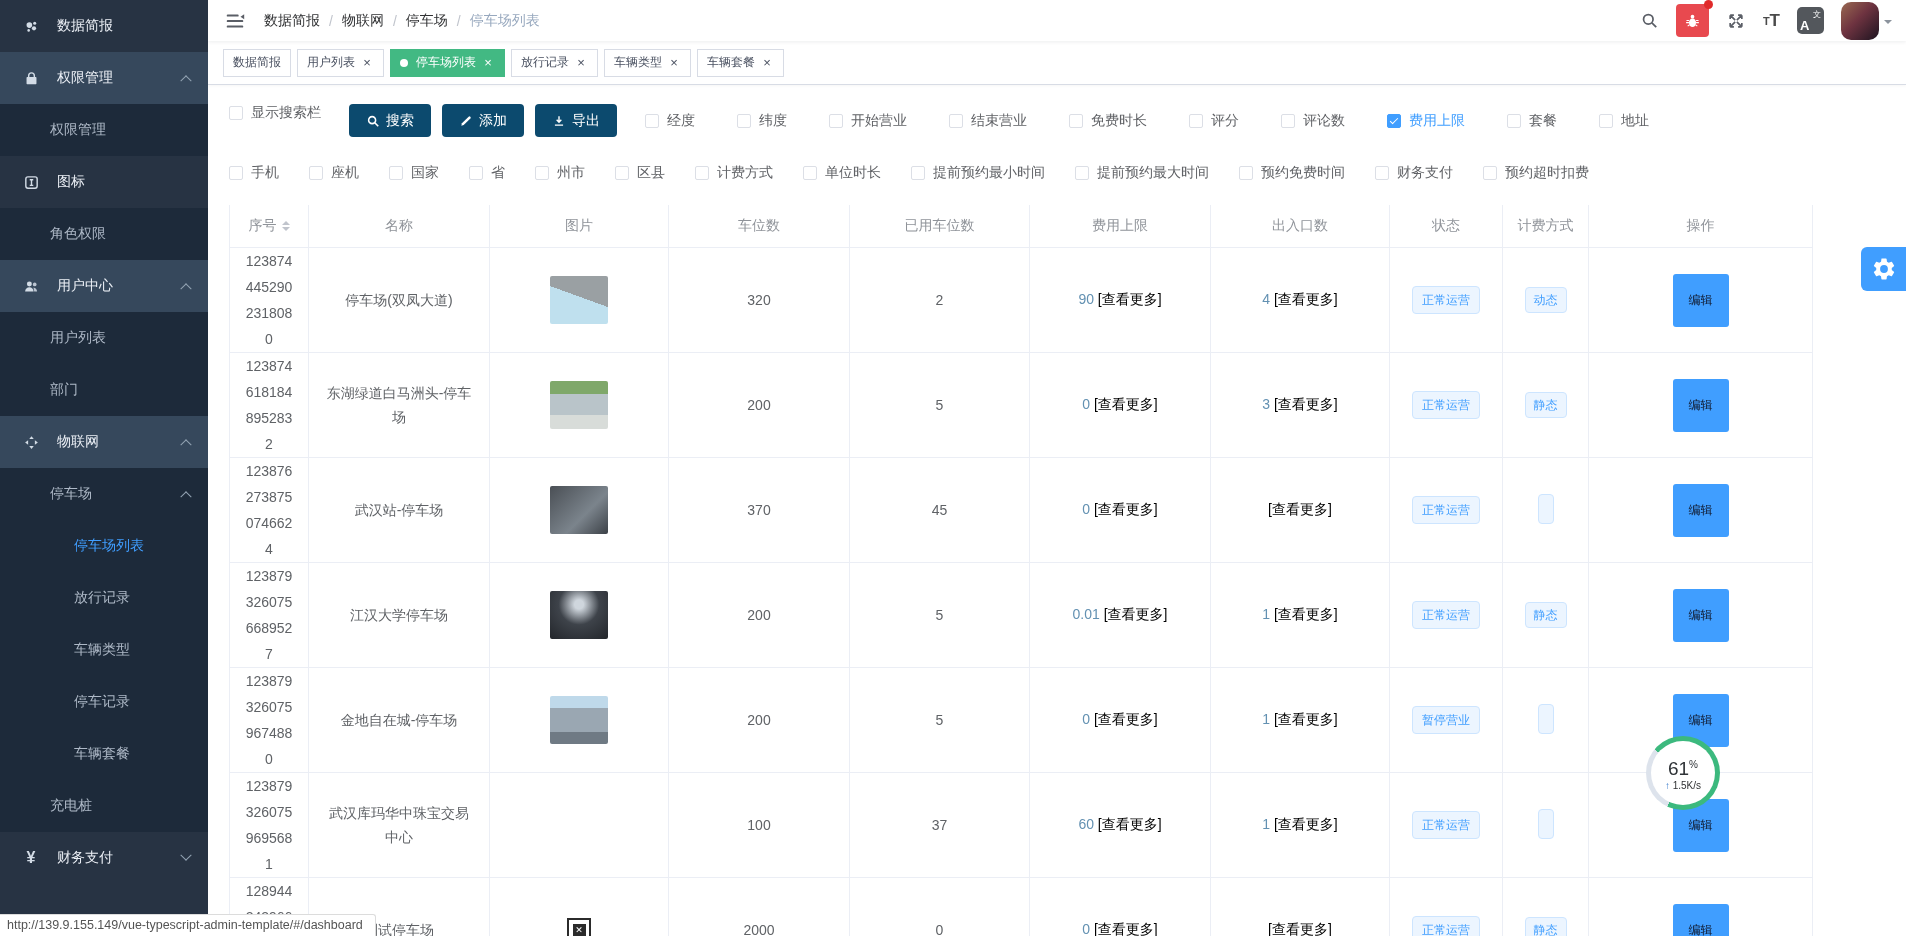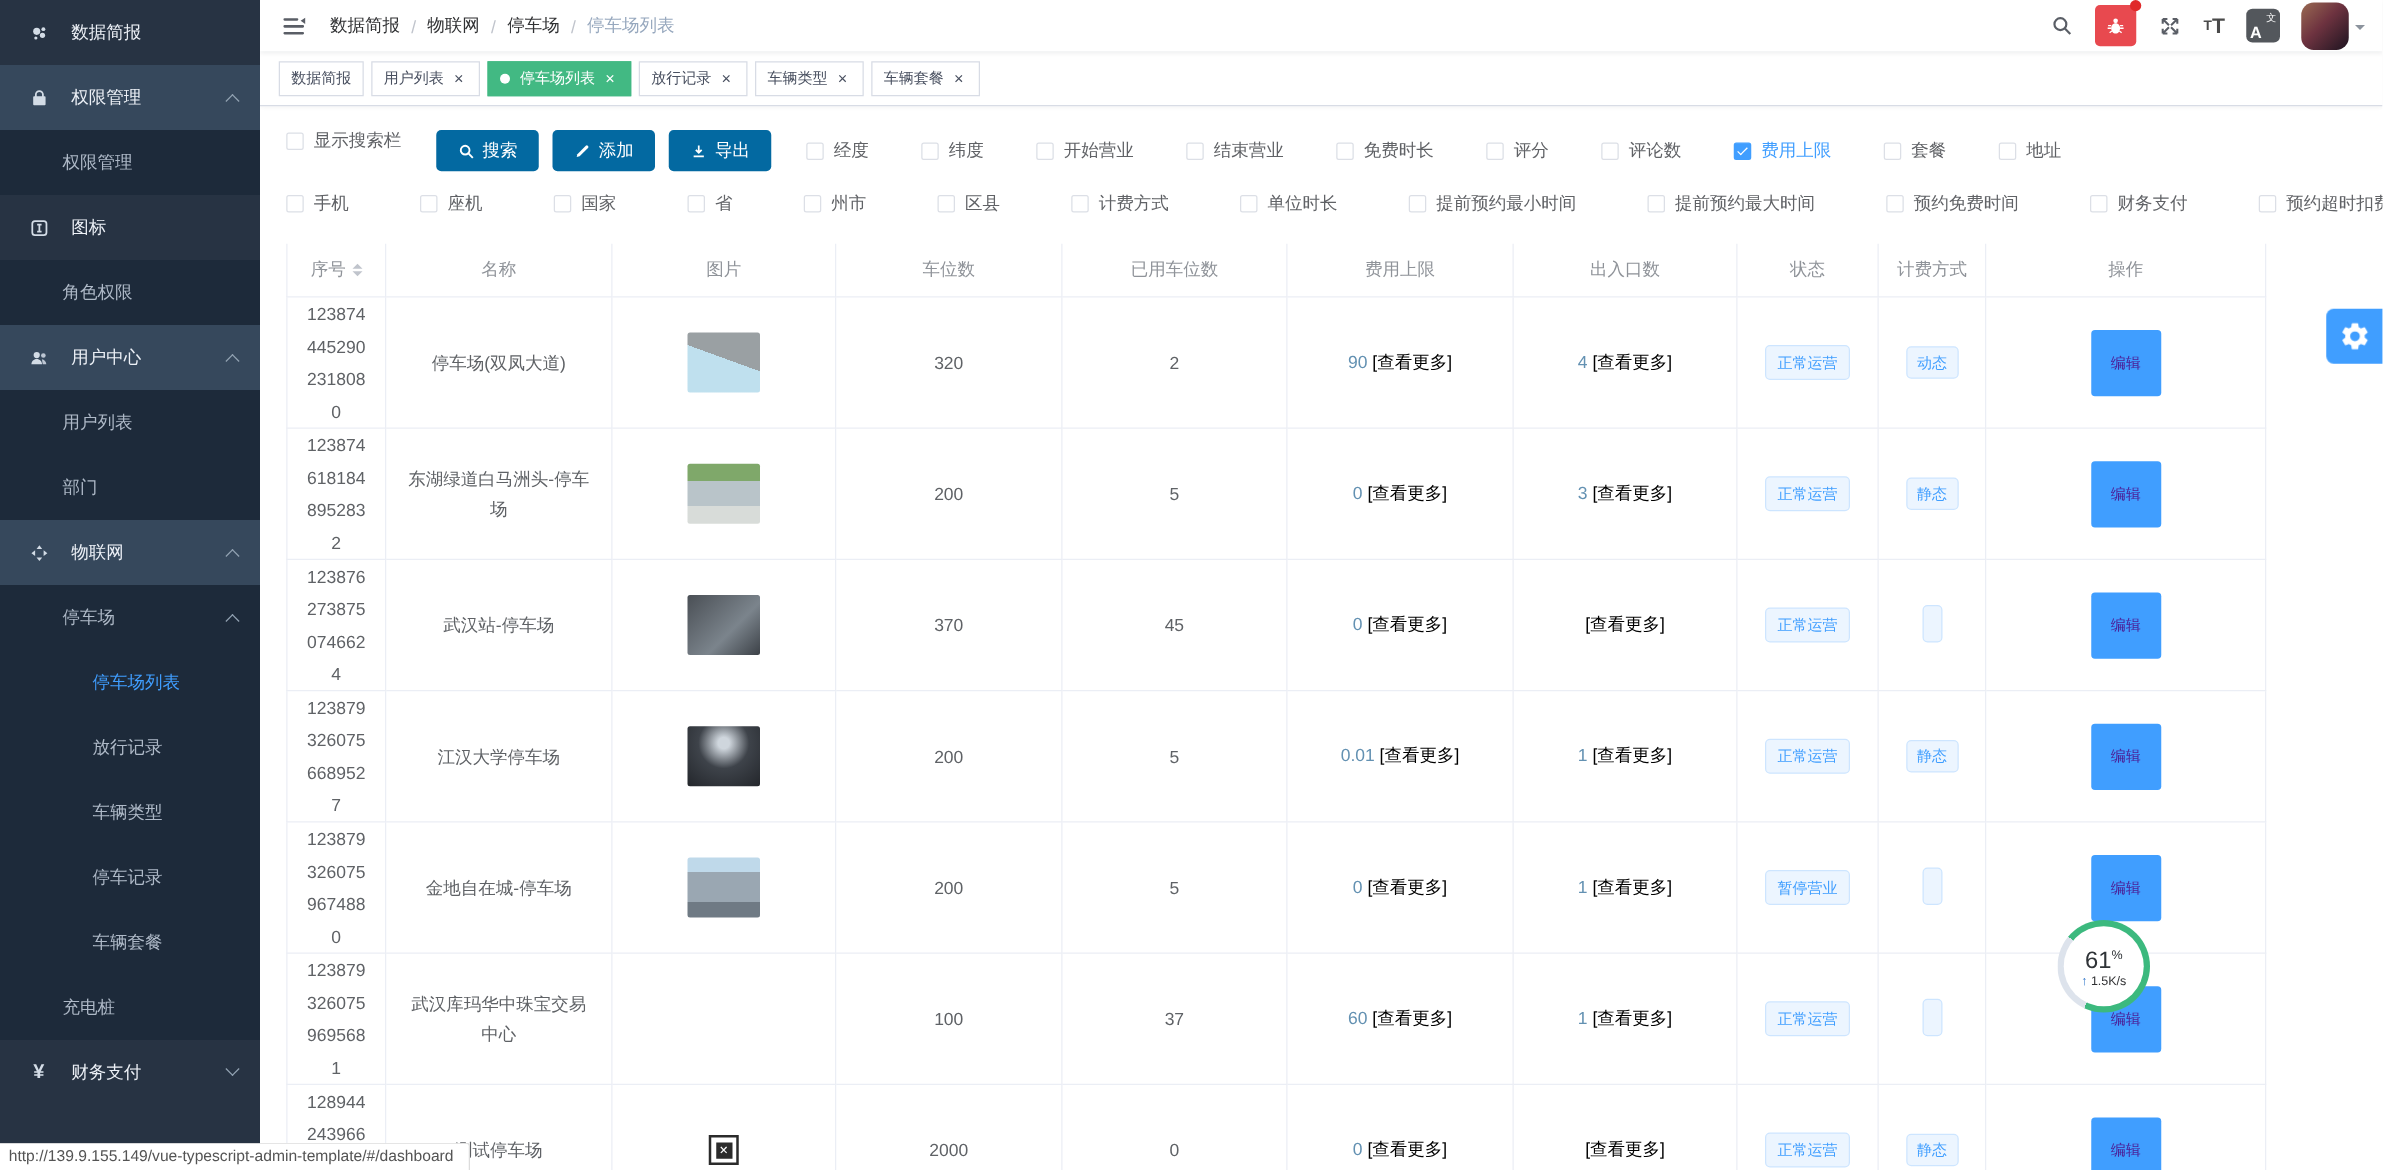--- a/index.html
+++ b/index.html
@@ -45,27 +45,27 @@
   .tab{height:28px;box-sizing:border-box;display:inline-flex;align-items:center;padding:0 9px;border:1px solid #d8dce5;background:#fff;color:#495060;font-size:12px;cursor:pointer;gap:5px;white-space:nowrap}
   .tab.active{background:#42b983;border-color:#42b983;color:#fff}
   .tab.active::before{content:"";width:8px;height:8px;border-radius:50%;background:#fff;margin-right:3px}
   .tab-close{font-size:13px;width:14px;height:14px;line-height:13px;text-align:center;border-radius:50%}
   
   .content{padding:19px 0 0 21px;position:relative;background:#fff}
   .filter-row{display:flex;}
   .row1{height:34px;gap:28px}
   .btn-group{display:flex;gap:11px}
   .checks{display:flex;align-items:center;gap:42px}
-  .checks2{gap:57px;height:30px;margin-top:10px}
+  .checks2{gap:30px;height:30px;margin-top:20px}
   .check{display:inline-flex;align-items:center;cursor:pointer;font-size:14px;color:#606266;white-space:nowrap}
   .box{width:14px;height:14px;border:1px solid #dcdfe6;border-radius:2px;background:#fff;margin-right:8px;position:relative;box-sizing:border-box;flex:none}
   .check.checked .box{background:#409eff;border-color:#409eff}
   .check.checked .box::after{content:"";position:absolute;left:4px;top:1px;width:3px;height:7px;border:solid #fff;border-width:0 1.5px 1.5px 0;transform:rotate(45deg)}
   .check.checked .txt{color:#409eff}
-  .btn{height:33px;padding:0 17px;background:#0369a1;color:#fff;border:none;border-radius:4px;font-size:14px;display:inline-flex;align-items:center;gap:6px;cursor:pointer}
+  .btn{height:33px;padding:0 17px;background:#0c4a6e;color:#fff;border:none;border-radius:4px;font-size:14px;display:inline-flex;align-items:center;gap:6px;cursor:pointer}
   .btn svg{width:14px;height:14px}
   
   .tbl{margin-top:17px;border-collapse:collapse;table-layout:fixed;width:1583px;font-size:14px;background:#fff}
   .tbl th{height:42px;color:#8f9399;font-weight:500;border-bottom:1px solid #ebeef5;border-right:1px solid #ebeef5;padding:0;text-align:center;background:#fff}
   .tbl th:first-child,.tbl td:first-child{border-left:1px solid #ebeef5}
   .tbl td{height:90px;border-bottom:1px solid #ebeef5;border-right:1px solid #ebeef5;text-align:center;vertical-align:middle;color:#5f6266;padding:0 8px;box-sizing:border-box}
   .sort-carets{display:inline-flex;flex-direction:column;margin-left:5px;vertical-align:middle;gap:2px}
   .sort-carets i{width:0;height:0;border:4px solid transparent}
   .sort-carets .up{border-bottom-color:#c0c4cc;border-top-width:0}
   .sort-carets .down{border-top-color:#c0c4cc;border-bottom-width:0}
@@ -77,21 +77,21 @@
   .ph-aerial{background:linear-gradient(135deg,#4a4f55,#7b848c 60%,#3c4147)}
   .ph-garage{background:radial-gradient(circle at 50% 28%,#cfd6dd 0 10%,#3e434a 45%,#23262b)}
   .ph-building{background:linear-gradient(180deg,#bfd9ea 0 25%,#9aa7b2 25% 75%,#6f7a84 75%)}
   .broken{width:20px;height:20px;border:2px solid #2b2b2b;display:inline-flex;align-items:center;justify-content:center;background:#fff;vertical-align:middle}
   .broken span{width:13px;height:13px;background:#2b2b2b;color:#fff;font-size:9px;line-height:13px;display:block}
   .num{color:#6391b2}
   .link{color:#000000;cursor:pointer}
   .tag{display:inline-block;height:28px;line-height:26px;padding:0 9px;background:#ecf5ff;border:1px solid #cde5ff;border-radius:4px;color:#409eff;font-size:12px;box-sizing:border-box}
   .tag.small{height:26px;line-height:24px;padding:0 8px}
   .tag.empty{width:16px;height:30px;padding:0}
-  .btn-edit{background:#409eff;color:#4c1d95;border:none;border-radius:3px;padding:18px 16px;font-size:12px;cursor:pointer}
+  .btn-edit{background:#409eff;color:#0f172a;border:none;border-radius:3px;padding:18px 16px;font-size:12px;cursor:pointer}
   
   .net-widget{position:fixed;left:1646px;top:736px;width:74px;height:74px;border-radius:50%;z-index:30;
     background:conic-gradient(#3cb97e 0 205deg,#dde3ec 205deg 310deg,#3cb97e 310deg);
     display:flex;align-items:center;justify-content:center;cursor:grab}
   .net-inner{width:64px;height:64px;background:#fff;border-radius:50%;display:flex;flex-direction:column;align-items:center;justify-content:center}
   .net-pct{font-size:19px;color:#2f3337;line-height:20px}
   .net-pct sup{font-size:10px}
   .net-speed{font-size:10px;color:#303133;margin-top:1px}
   .net-speed .arr{color:#2d74c9}
   .gear-btn{position:fixed;right:0;top:247px;width:45px;height:44px;background:#409eff;border-radius:6px 0 0 6px;display:flex;align-items:center;justify-content:center;z-index:25;cursor:pointer}

